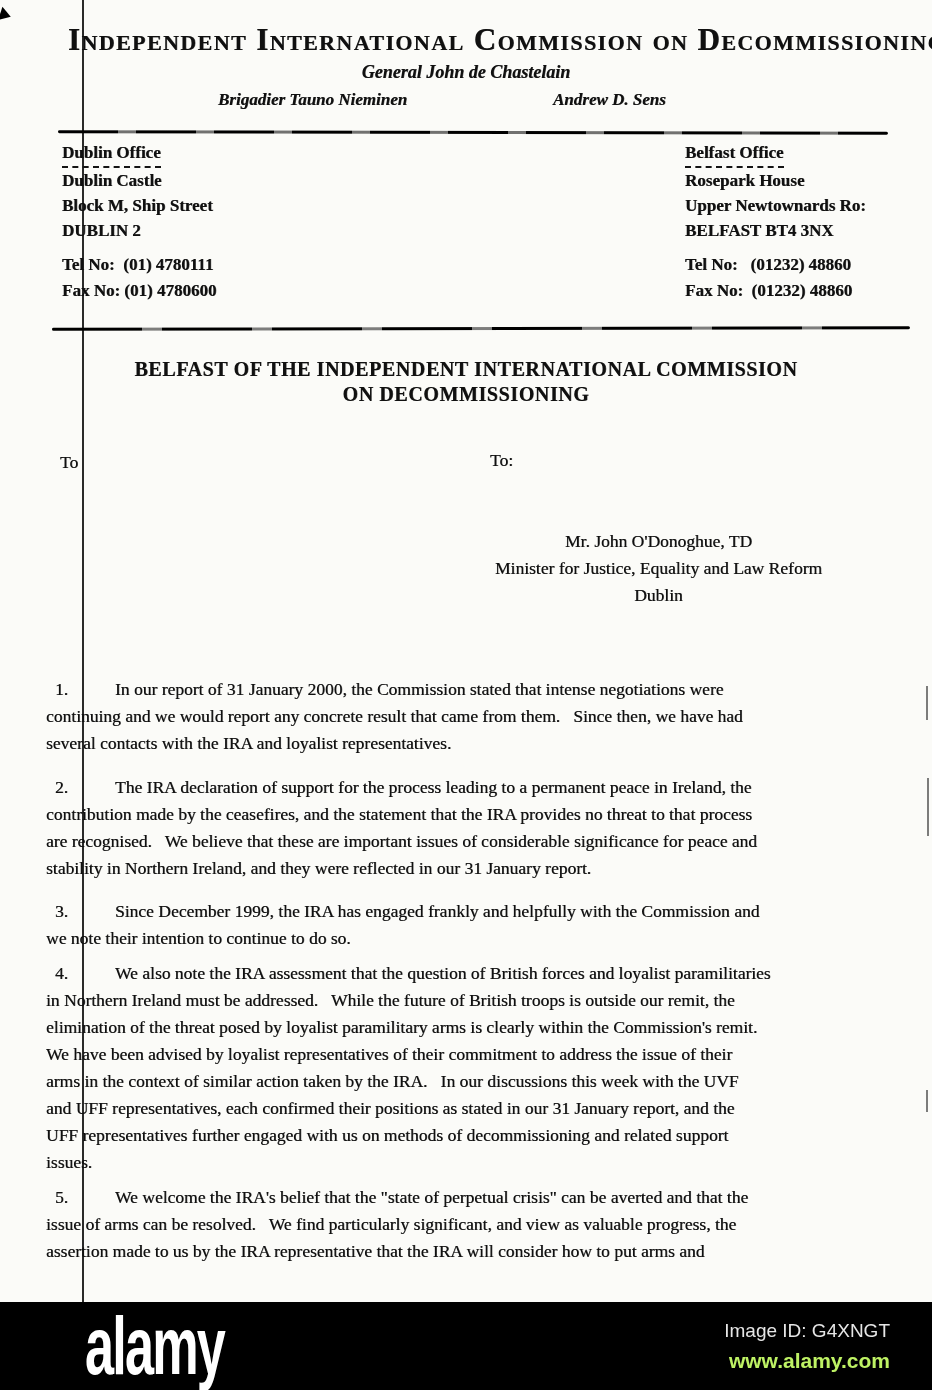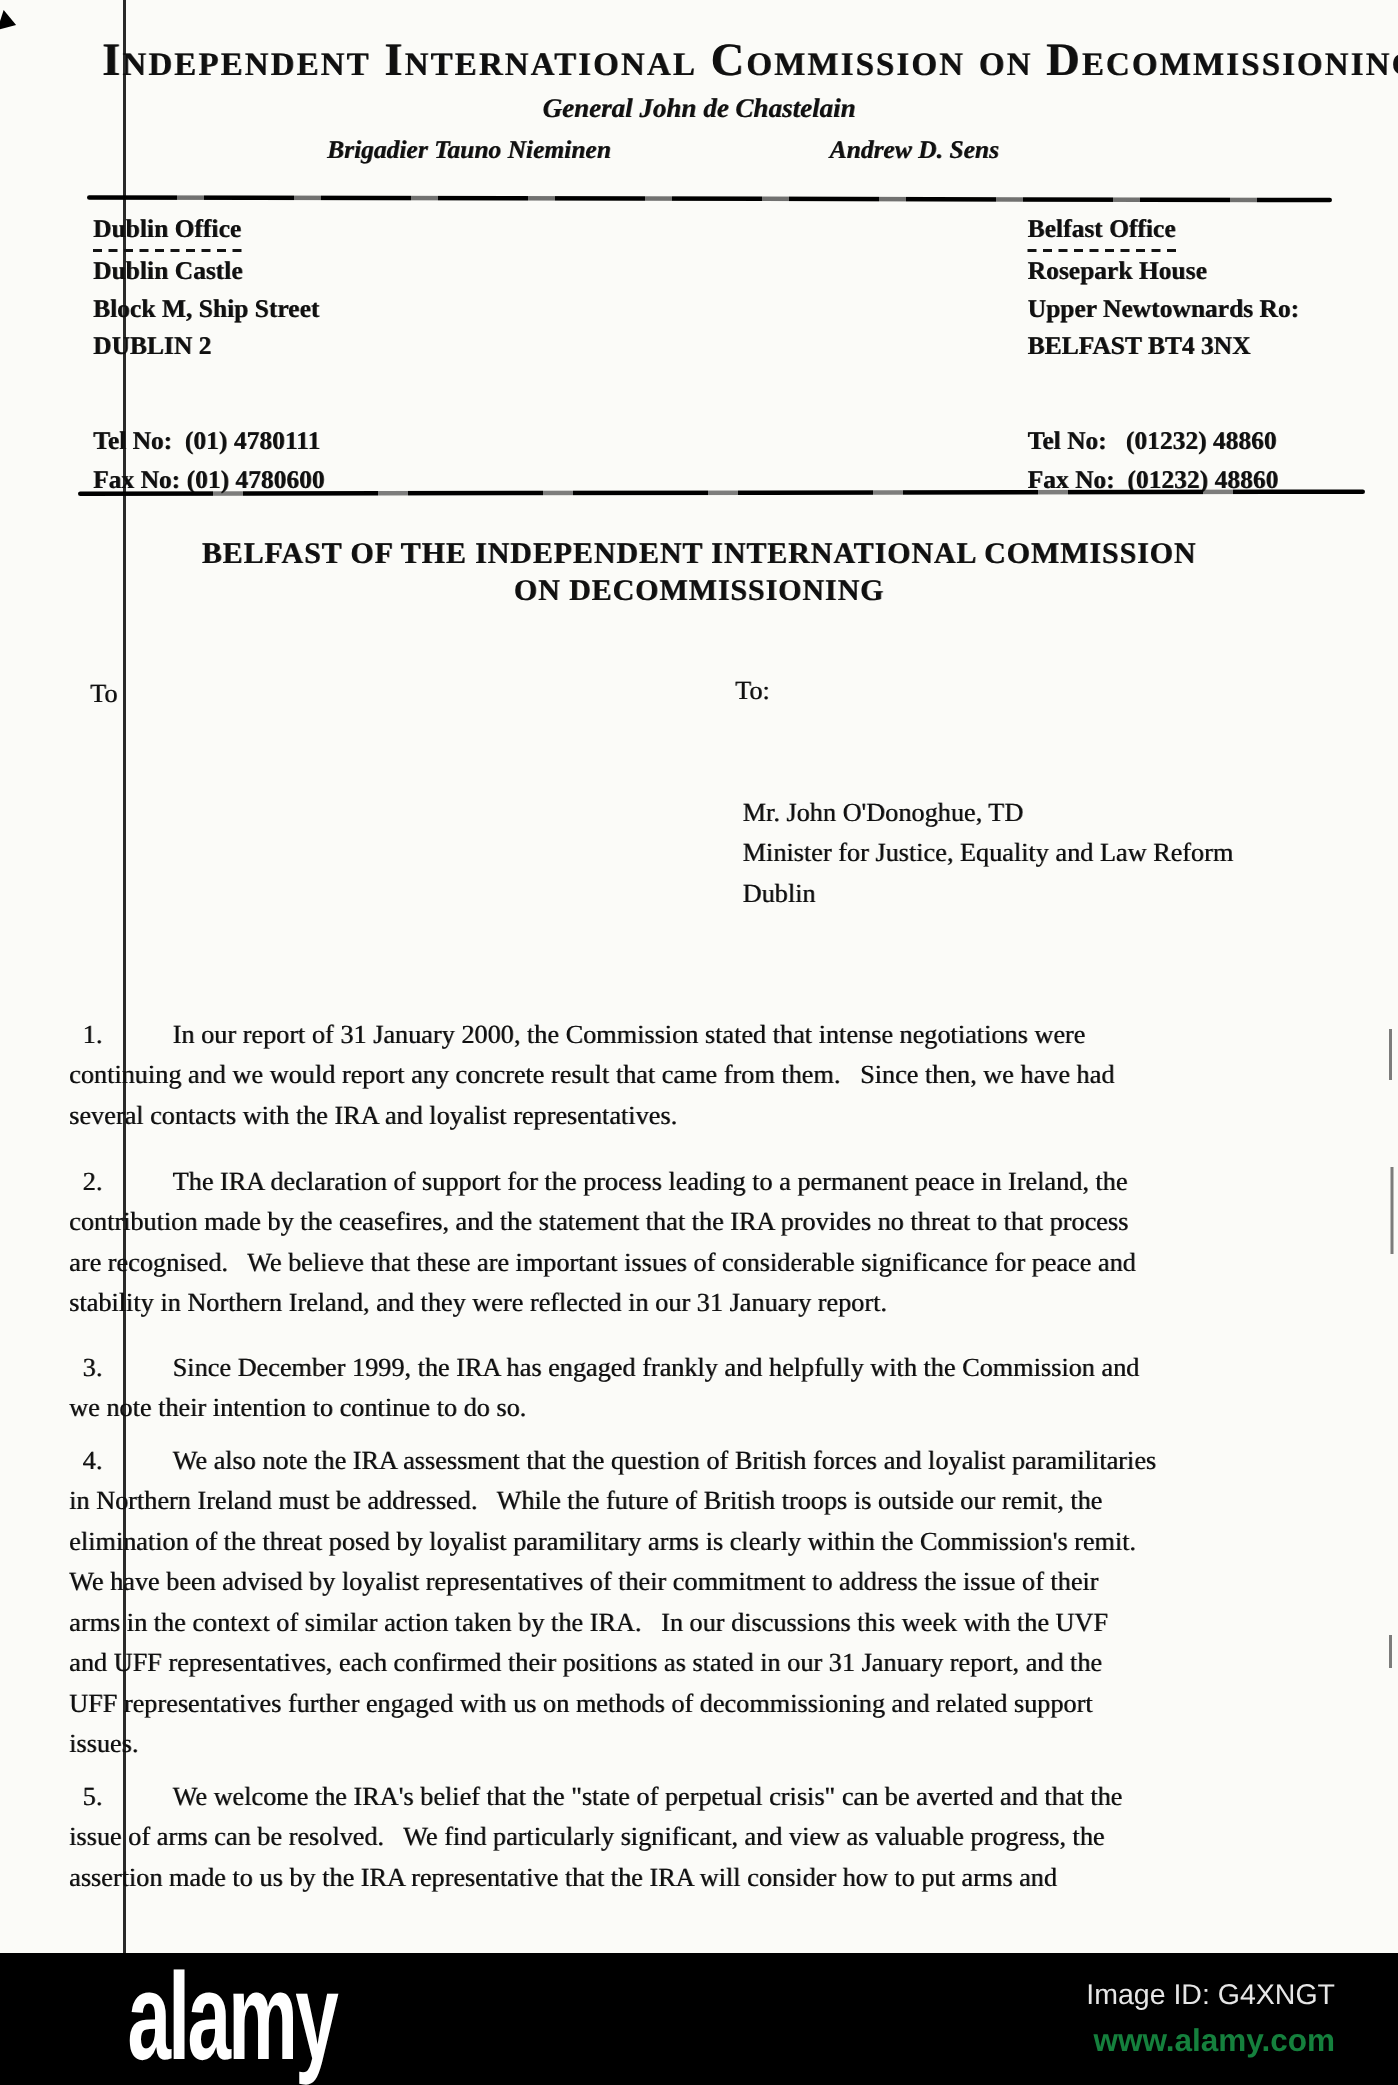--- a/index.html
+++ b/index.html
@@ -35,51 +35,51 @@
     background:repeating-linear-gradient(90deg,#000 0 60px,rgba(0,0,0,.55) 60px 78px);}
   .rule2{ left:52px; top:327px; width:858px; transform:rotate(-0.1deg);
     background:repeating-linear-gradient(90deg,#000 0 90px,rgba(0,0,0,.5) 90px 110px);}
 
   
   .office{ position:absolute; top:140px; font-weight:bold; font-size:17px; line-height:25px; }
   .office-dublin{ left:62px; }
   .office-belfast{ left:685px; width:250px; }
   .office-heading{ display:inline-block; border-bottom:2px dashed #141414; padding-bottom:1px; }
   .office-address{ white-space:pre-line; }
-  .office-tel{ margin-top:38px; line-height:26px; white-space:pre; }
+  .office-tel{ margin-top:9px; line-height:26px; white-space:pre; }
   .office-fax{ line-height:26px; white-space:pre; }
 
   
   .report-title{ position:absolute; left:0; top:357px; width:932px; text-align:center;
     font-weight:bold; font-size:20px; line-height:25px; letter-spacing:0.6px; white-space:pre-line; }
 
   
   .to-label{ position:absolute; font-size:17.5px; }
   .to-left{ left:60px; top:452px; }
   .to-right{ left:490px; top:450px; }
   .addr{ position:absolute; top:528px; font-size:17.5px; line-height:27px; white-space:pre-line; }
   .addr-left{ left:58px; }
-  .addr-right{ left:495px; }
+  .addr-right{ left:495px;text-align:center; }
 
   
   .para{ position:absolute; left:46px; width:866px; font-size:17.5px; line-height:27px; }
   .pnum{ position:absolute; left:9px; top:0; }
   .ptext{ display:block; white-space:pre-wrap; text-indent:69px; }
   .p1{ top:676px; } .p2{ top:774px; } .p3{ top:898px; } .p4{ top:960px; } .p5{ top:1184px; }
 
   
   .alamy-bar{ position:absolute; left:0; top:1302px; width:932px; height:88px;
     background:#000; display:flex; align-items:center; justify-content:space-between;
     box-sizing:border-box; padding:0 42px 0 85px;
     font-family:"Liberation Sans","DejaVu Sans",sans-serif; }
   .alamy-logo{ color:#fff; font-weight:bold; font-size:58px; letter-spacing:-2px;
     transform:scaleY(1.42) scaleX(0.9); transform-origin:left center; line-height:1; }
   .alamy-meta{ text-align:right; }
   .alamy-id{ color:#e6e6e6; font-size:19px; margin-bottom:7px;text-align:right; }
-  .alamy-url{ color:#15803d; font-size:21px; font-weight:bold; }
+  .alamy-url{ color:#bef264; font-size:21px; font-weight:bold; }
 </style>
 </head>
 <body>
 
 <div class="page ink">
 
   <div class="corner-mark"></div>
   <div class="fold-line"></div>
   <div class="edge-tick tick1"></div>
   <div class="edge-tick tick2"></div>

